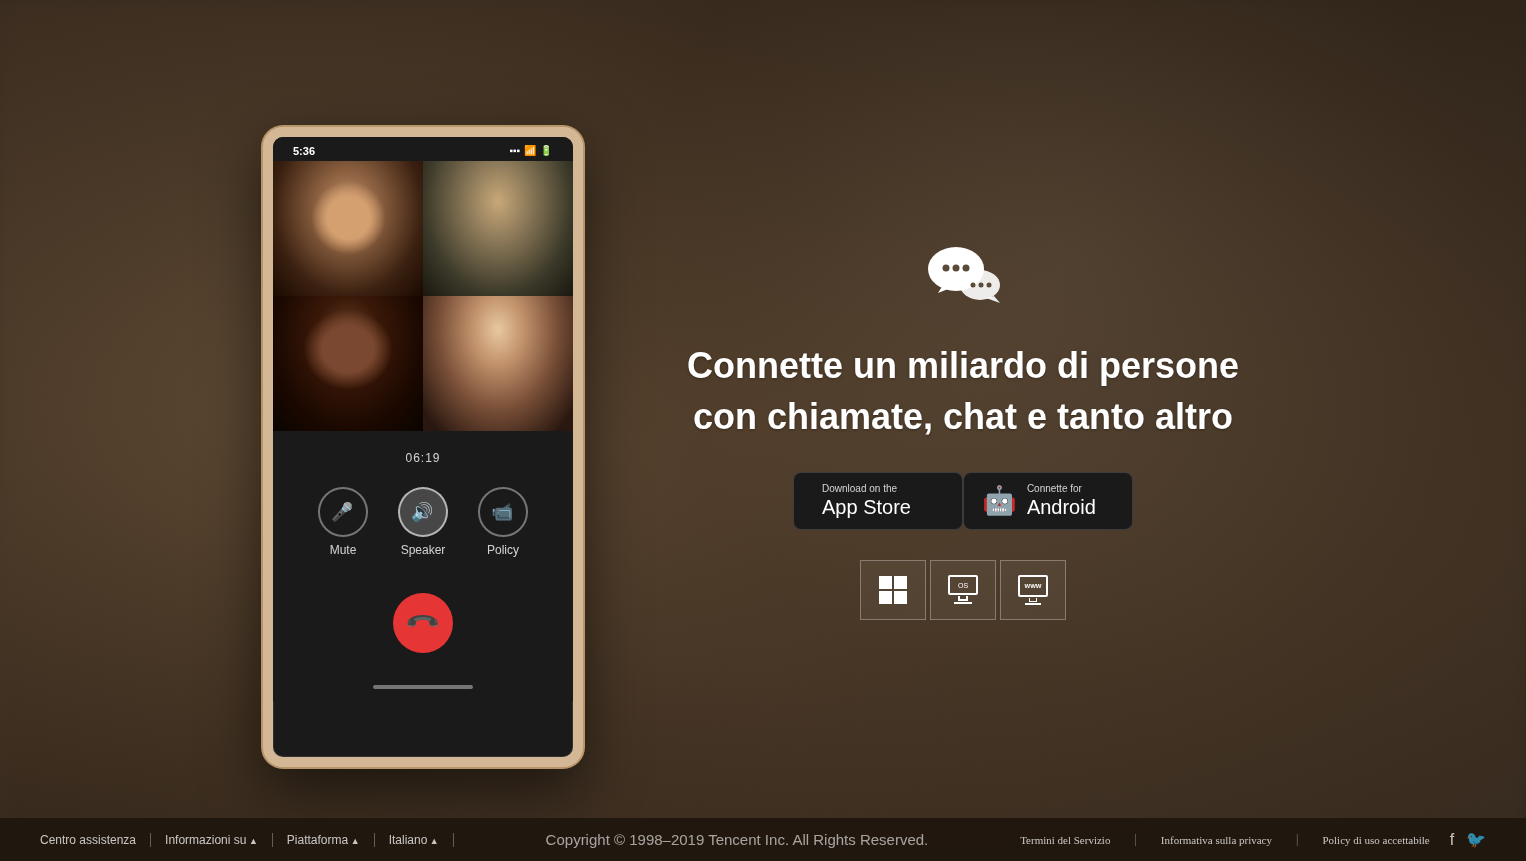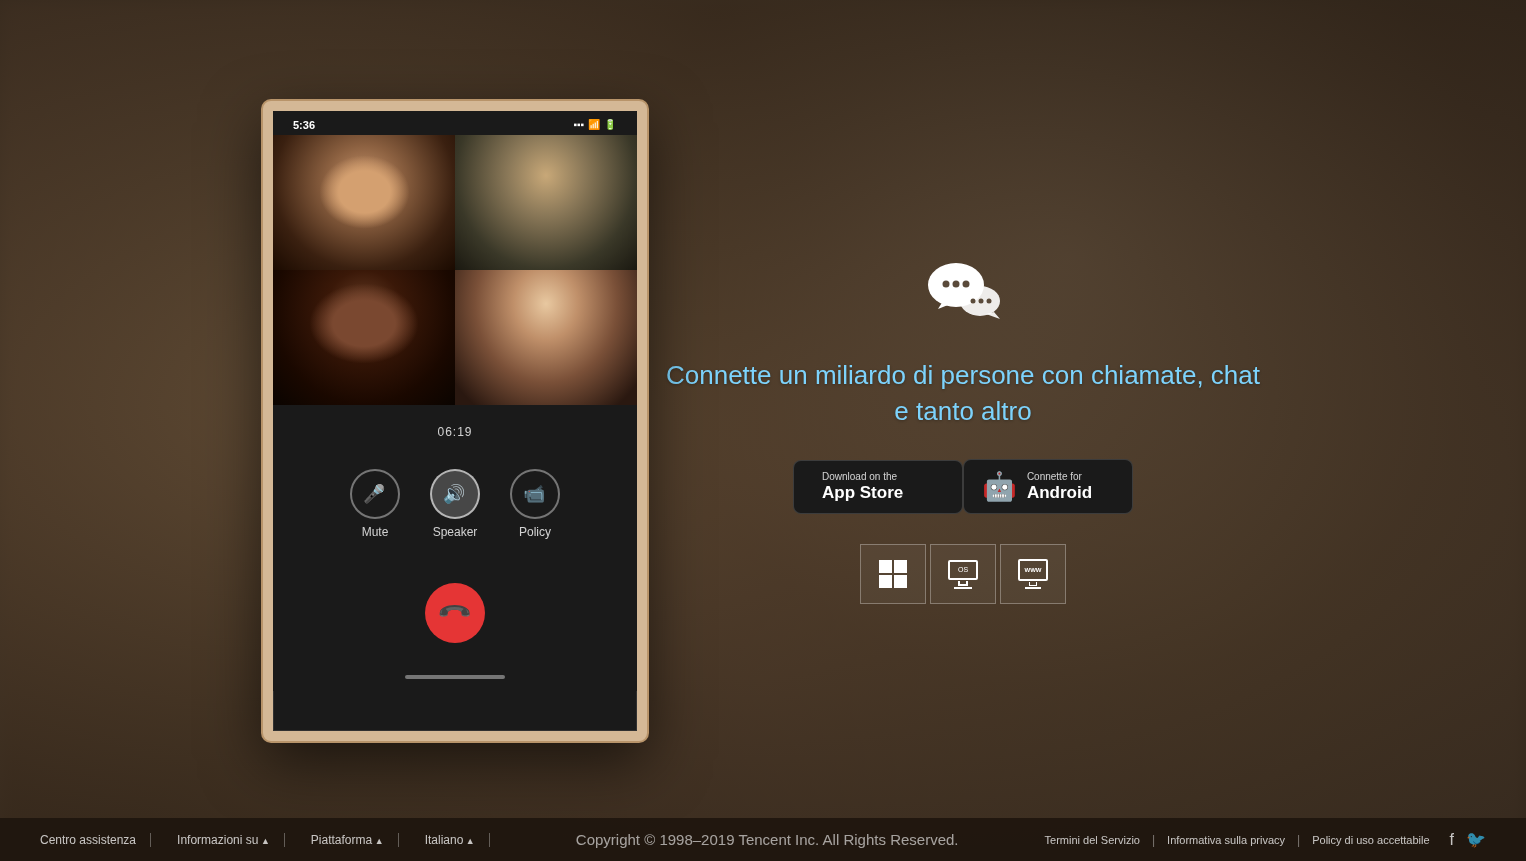--- a/index.html
+++ b/index.html
@@ -49,31 +49,32 @@
     
     .phone-container {
       flex-shrink: 0;
       width: 320px;
       height: 640px;
       position: relative;
       margin-top: -20px;
     }
 
     .phone-frame {
-      width: 384px;
+      width: 320px;
       height: 640px;
-      border-radius: 8px;
+      border-radius: 20px;
       border: 10px solid #d4b896;
       background: #1a1a1a;
       position: relative;
       overflow: hidden;
       box-shadow:
         0 0 0 2px #b8946a,
         inset 0 0 0 1px rgba(255,255,255,0.1),
         0 20px 60px rgba(0,0,0,0.6);
+      margin-top: 26px;
     }
 
     .phone-notch-area {
       background: #1a1a1a;
       display: flex;
       justify-content: space-between;
       align-items: center;
       padding: 8px 20px 4px;
       color: white;
       font-size: 11px;
@@ -164,21 +165,21 @@
       inset: 0;
       background: radial-gradient(ellipse at 50% 25%, #e8c8a0 0%, #c0906a 25%, #7a5038 55%, #2a1810 90%);
     }
 
     .call-controls {
       background: #1a1a1a;
       padding: 20px 8px 10px;
       display: flex;
       flex-direction: column;
       align-items: center;
-      gap: 16px;
+      gap: 8px;
     }
 
     .call-timer {
       color: rgba(255,255,255,0.8);
       font-size: 12px;
       margin-bottom: 14px;
       letter-spacing: 1px;
     }
 
     .control-buttons {
@@ -262,23 +263,23 @@
     .wechat-logo {
       width: 90px;
       height: 70px;
       position: relative;
       display: flex;
       align-items: center;
       justify-content: center;
     }
 
     .tagline {
-      color: #7dd3fc;
-      font-size: 26px;
-      font-weight: 400;
+      color: #ffffff;
+      font-size: 36px;
+      font-weight: 700;
       text-align: center;
       line-height: 1.4;
       text-shadow: 0 1px 3px rgba(0,0,0,0.3);
     }
 
     .download-buttons {
       display: flex;
       align-items: center;
     }
 
@@ -306,22 +307,22 @@
       flex-direction: column;
     }
 
     .dl-subtitle {
       font-size: 10px;
       color: rgba(255,255,255,0.8);
       line-height: 1.2;
     }
 
     .dl-title {
-      font-size: 17px;
-      font-weight: 700;
+      font-size: 20px;
+      font-weight: 400;
       line-height: 1.2;
     }
 
     
     .desktop-icons {
       display: flex;
       gap: 4px;
     }
 
     .desktop-icon-btn {
@@ -349,21 +350,21 @@
       padding: 12px 40px;
       display: flex;
       align-items: center;
       justify-content: space-between;
       z-index: 10;
     }
 
     .footer-left {
       display: flex;
       align-items: center;
-      gap: 12px;
+      gap: 0;
     }
 
     .footer-link {
       color: rgba(255,255,255,0.75);
       text-decoration: none;
       cursor: pointer;
       padding: 0 14px;
       border-right: 1px solid rgba(255,255,255,0.3);
     }
 
@@ -378,21 +379,22 @@
 
     .footer-center {
       color: rgba(255,255,255,0.6);
       font-size: 15px;
       text-align: right;
     }
 
     .footer-right-links {
       display: flex;
       align-items: center;
-      gap: 4px;
+      gap: 16px;
+      font-family: Liberation Serif, serif;
     }
 
     .footer-right-link {
       color: rgba(255,255,255,0.75);
       text-decoration: none;
       cursor: pointer;
       font-size: 11px;
     }
 
     .footer-separator {

